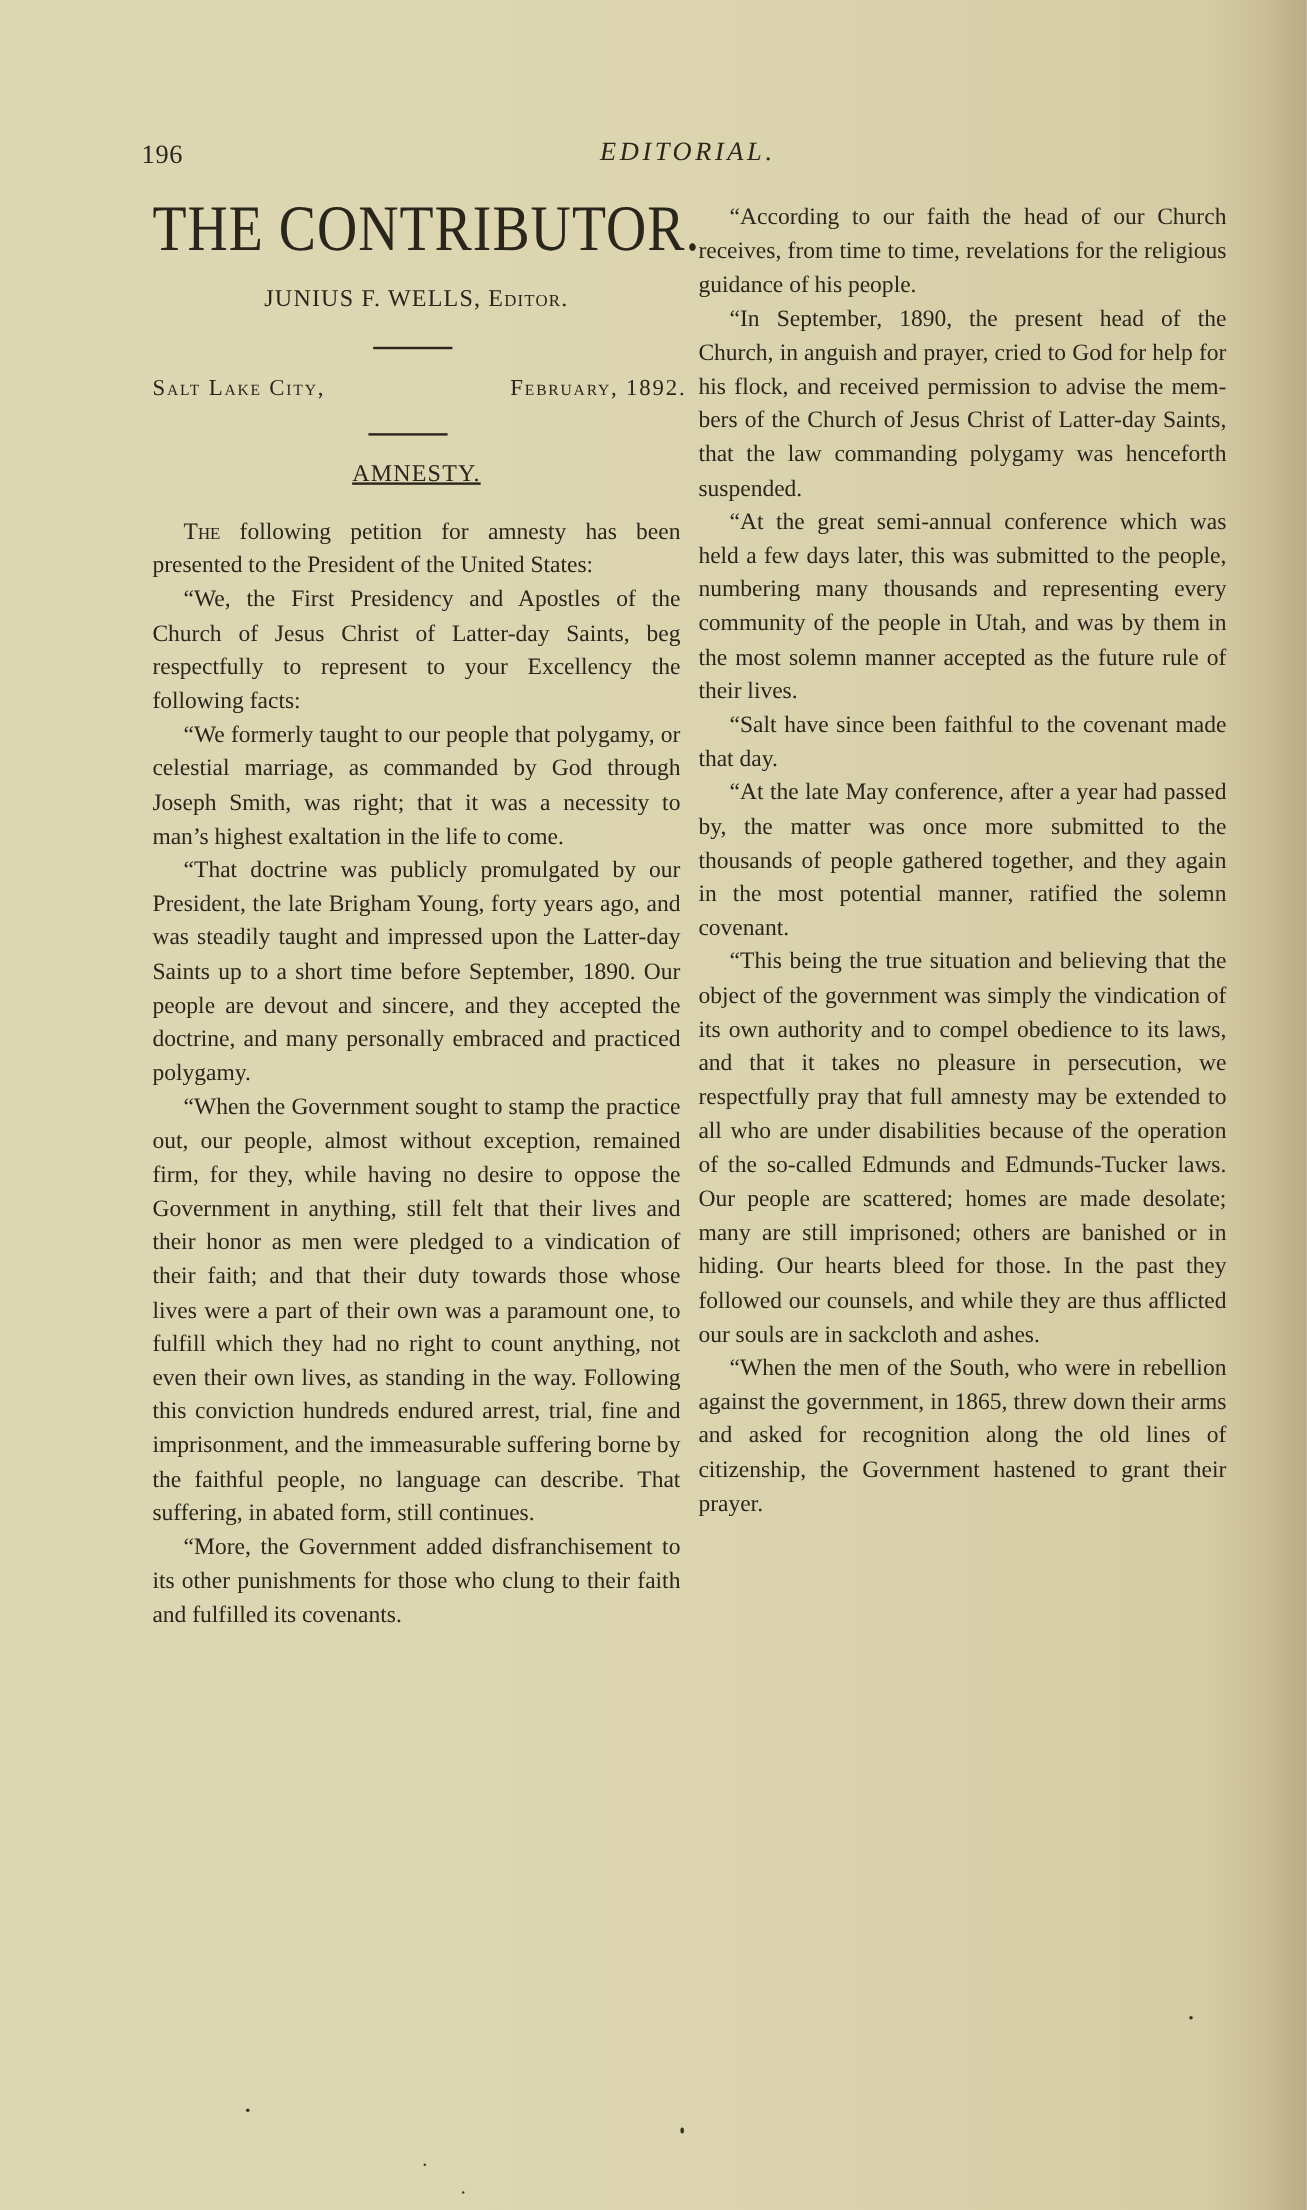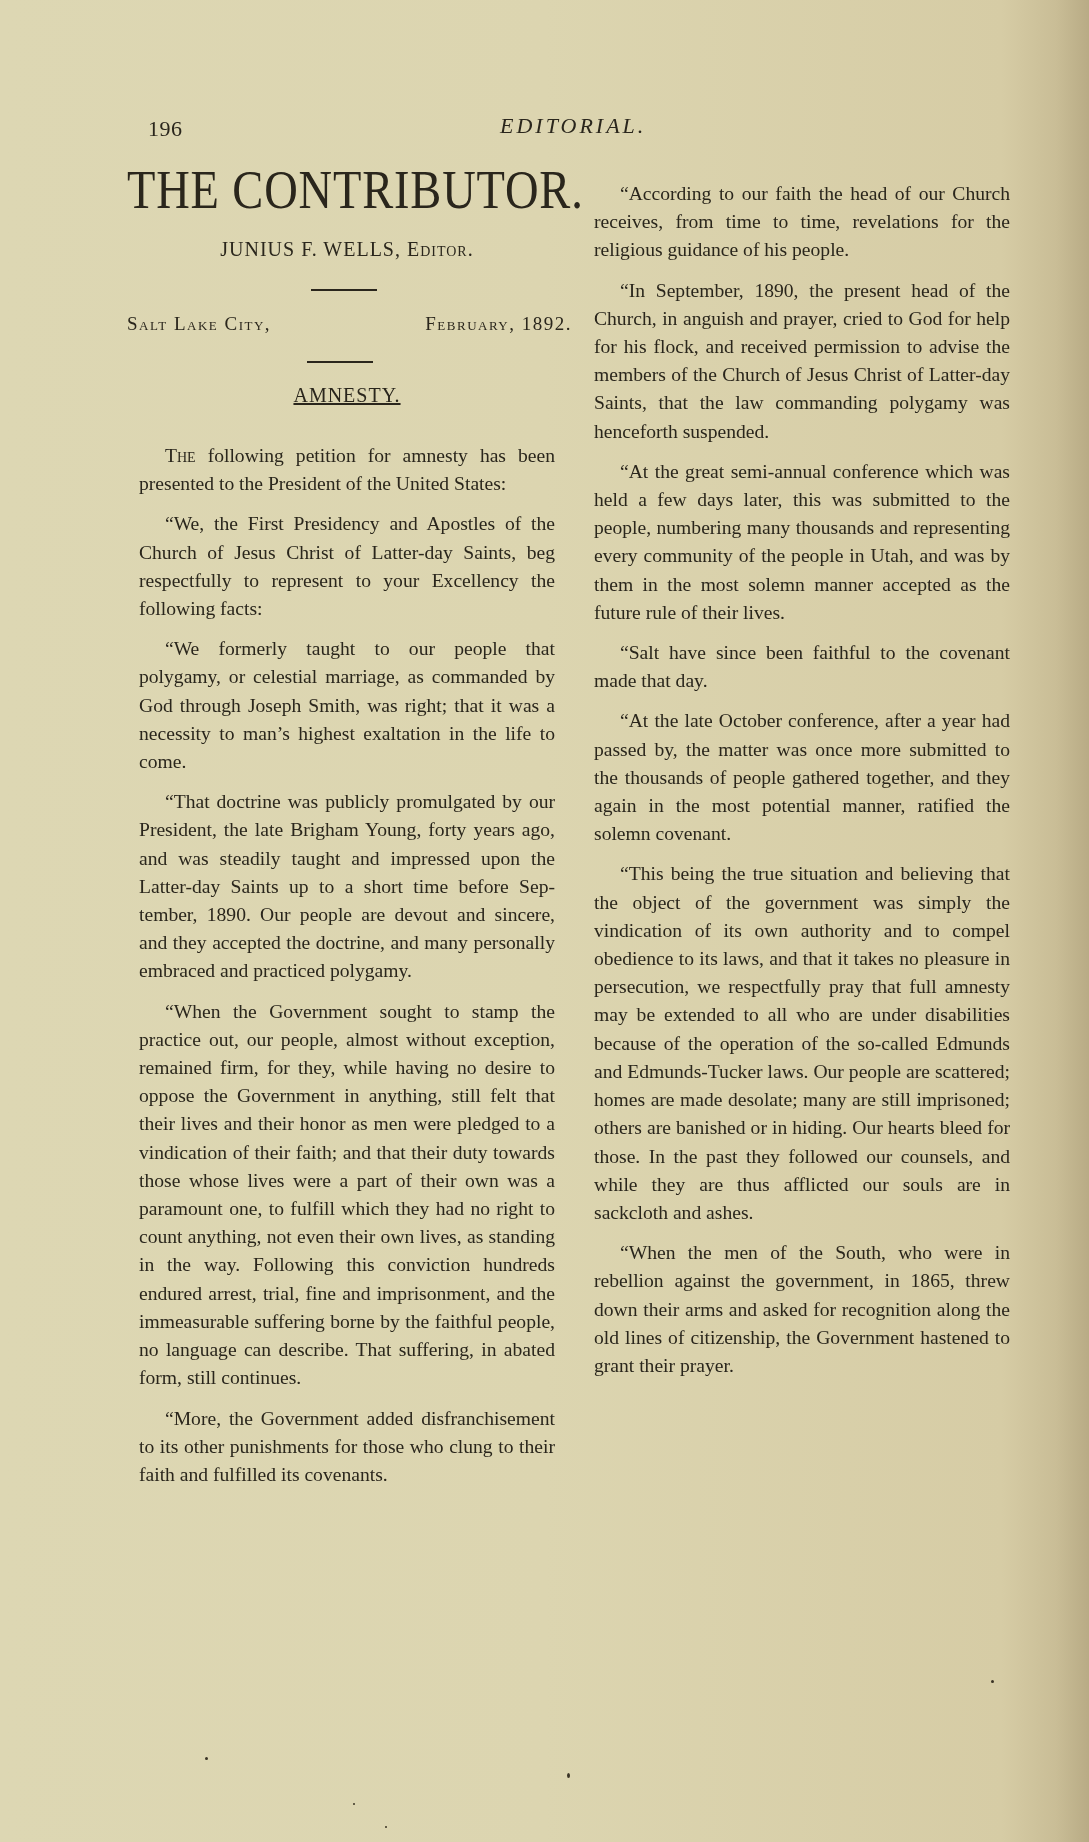--- a/index.html
+++ b/index.html
@@ -4,35 +4,35 @@
   <style>
     html, body { margin: 0; padding: 0; }
     body {
       width: 1089px; height: 1842px; overflow: hidden;
       background: linear-gradient(90deg, #ddd7b3 0%, #dcd5b0 50%, #d6cca5 92%, #c9bd96 97%, #b8ab85 100%);
       font-family: "Liberation Serif", "DejaVu Serif", serif;
       color: #2a261c;
       position: relative;
     }
     .page-number {
-      position: absolute; left: 148px; top: 116px;
+      position: absolute; left: 118px; top: 116px;
       font-size: 22px; letter-spacing: 0.5px;
     }
     .running-head {
       position: absolute; left: 500px; top: 113px;
       font-size: 22px; font-style: italic; letter-spacing: 3px;
     }
     .col {
       position: absolute; width: 440px;
       font-size: 19.6px; line-height: 28.2px;
       text-align: justify; hyphens: manual;
     }
     .col-left { left: 127px; top: 430px; }
     .col-right { left: 582px; top: 168px; }
-    .col p { margin: 12px; text-indent: 26px; }
+    .col p { margin: 0; text-indent: 26px; }
     .col p.noindent { text-indent: 0; }
     .masthead {
       position: absolute; left: 127px; top: 160px; width: 455px;
       font-size: 54px; letter-spacing: 1px; line-height: 60px;
       transform: scaleX(0.86); transform-origin: left top;
       white-space: nowrap; font-weight: normal;
     }
     .editor-line {
       position: absolute; left: 127px; top: 238px; width: 440px;
       text-align: center; font-size: 20px; letter-spacing: 1px;
@@ -87,21 +87,21 @@
   <p>“That doctrine was publicly promul­gated by our President, the late Brigham Young, forty years ago, and was steadily taught and impressed upon the Latter-day Saints up to a short time before Sep­tember, 1890. Our people are devout and sincere, and they accepted the doc­trine, and many personally embraced and practiced polygamy.</p>
   <p>“When the Government sought to stamp the practice out, our people, al­most without exception, remained firm, for they, while having no desire to oppose the Government in anything, still felt that their lives and their honor as men were pledged to a vindication of their faith; and that their duty towards those whose lives were a part of their own was a par­amount one, to fulfill which they had no right to count anything, not even their own lives, as standing in the way. Fol­lowing this conviction hundreds endured arrest, trial, fine and imprisonment, and the immeasurable suffering borne by the faithful people, no language can describe. That suffering, in abated form, still con­tinues.</p>
   <p>“More, the Government added dis­franchisement to its other punishments for those who clung to their faith and fulfilled its covenants.</p>
 </div>
 
 <div class="col col-right">
   <p>“According to our faith the head of our Church receives, from time to time, revelations for the religious guidance of his people.</p>
   <p>“In September, 1890, the present head of the Church, in anguish and prayer, cried to God for help for his flock, and received permission to advise the mem­bers of the Church of Jesus Christ of Latter-day Saints, that the law command­ing polygamy was henceforth suspended.</p>
   <p>“At the great semi-annual conference which was held a few days later, this was submitted to the people, numbering many thousands and representing every community of the people in Utah, and was by them in the most solemn manner accepted as the future rule of their lives.</p>
   <p>“Salt have since been faithful to the covenant made that day.</p>
-  <p>“At the late October conference, after a year had passed by, the matter was once more submitted to the thousands of people gathered together, and they again in the most potential manner, ratified the solemn covenant.</p>
+  <p>“At the late May conference, after a year had passed by, the matter was once more submitted to the thousands of people gathered together, and they again in the most potential manner, ratified the solemn covenant.</p>
   <p>“This being the true situation and believing that the object of the govern­ment was simply the vindication of its own authority and to compel obedience to its laws, and that it takes no pleasure in persecution, we respectfully pray that full amnesty may be extended to all who are under disabilities because of the operation of the so-called Edmunds and Edmunds-Tucker laws. Our people are scattered; homes are made desolate; many are still imprisoned; others are banished or in hiding. Our hearts bleed for those. In the past they followed our counsels, and while they are thus afflicted our souls are in sackcloth and ashes.</p>
   <p>“When the men of the South, who were in rebellion against the government, in 1865, threw down their arms and asked for recognition along the old lines of citizenship, the Government hastened to grant their prayer.</p>
 </div>
 
 <div class="speck" style="left:205px;top:1757px;width:3px;height:3px;"></div>
 <div class="speck" style="left:567px;top:1773px;width:3px;height:5px;"></div>
 <div class="speck" style="left:353px;top:1803px;width:2px;height:2px;"></div>
 <div class="speck" style="left:385px;top:1826px;width:2px;height:2px;"></div>
 <div class="speck" style="left:991px;top:1680px;width:3px;height:3px;"></div>
 

